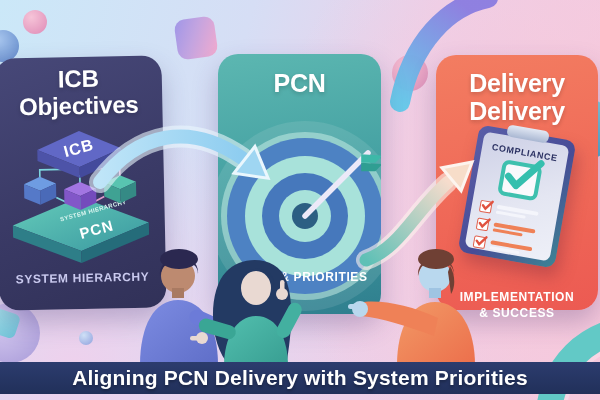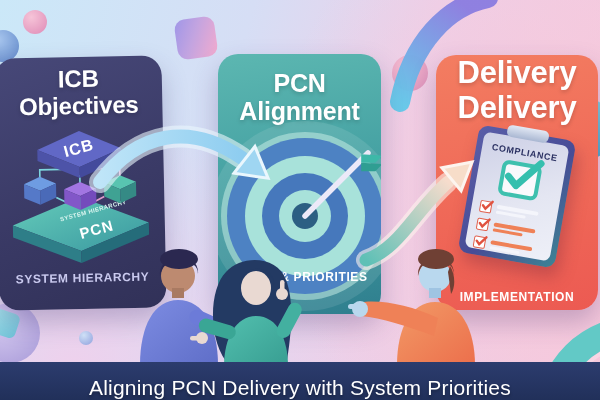--- a/index.html
+++ b/index.html
@@ -15,21 +15,21 @@
   .panel-icb{left:-3px;top:57px;width:167px;height:252px;transform:rotate(-1.2deg);
     background:linear-gradient(160deg,#474878 0%,#3a3a66 55%,#313158 100%);}
   .panel-pcn{left:218px;top:54px;width:163px;height:260px;
     background:linear-gradient(170deg,#5cb7b1 0%,#419da0 55%,#2f7e8e 100%);}
   .panel-delivery{left:436px;top:55px;width:162px;height:255px;
     background:linear-gradient(168deg,#f37d61 0%,#ef6757 60%,#ec5a52 100%);}
   .ptitle{margin:0;text-align:center;color:#fff;font-weight:bold;line-height:1.12;
     letter-spacing:-0.2px;text-shadow:0 2px 4px rgba(0,0,0,0.18);}
   .panel-icb .ptitle{padding-top:9px;font-size:24px;}
   .panel-pcn .ptitle{padding-top:15px;font-size:25px;}
-  .panel-delivery .ptitle{padding-top:1px;font-size:31px;}
+  .panel-delivery .ptitle{padding-top:14px;font-size:25px;}
   .ptitle span{display:block;}
   .caption{position:absolute;width:100%;text-align:center;color:#fff;font-weight:bold;
     font-size:12px;letter-spacing:0.6px;}
   .panel-icb .caption{top:214px;color:#c9c9ee;}
   .panel-pcn .caption{top:216px;}
   .panel-delivery .caption{top:234px;line-height:1.35;}
   .caption span{display:block;}
   
   .target-svg{position:absolute;left:0;top:0;width:163px;height:260px;}
   
@@ -52,23 +52,23 @@
   .row{display:flex;align-items:flex-start;margin-bottom:6px;}
   .mini{width:10px;height:10px;border-radius:2px;background:#fff;border:1.5px solid #e0604e;
     flex:0 0 auto;position:relative;}
   .mini svg{position:absolute;left:0;top:-2px;overflow:visible;}
   .lines{margin-left:5px;}
   .line{height:3.5px;border-radius:2px;margin-top:2px;}
   .l-light{background:#f4f5fb;}
   .l-orange{background:#ef8157;}
   .w1{width:42px;}.w2{width:30px;}
   
-  .banner{position:absolute;left:0;top:362px;width:600px;height:38px;z-index:30;
-    background:linear-gradient(#2c3c6e,#21305a);display:flex;align-items:flex-end;justify-content:center;
-    color:#fff;font-size:21px;font-weight:normal;letter-spacing:0.2px;
+  .banner{position:absolute;left:0;top:362px;width:600px;height:32px;z-index:30;
+    background:linear-gradient(#2c3c6e,#21305a);display:flex;align-items:center;justify-content:center;
+    color:#fff;font-size:21px;font-weight:bold;letter-spacing:0.2px;
     text-shadow:0 2px 3px rgba(0,0,0,0.3);}
   
   .ball{position:absolute;border-radius:50%;z-index:1;}
   .ball-pink-tl{left:23px;top:10px;width:24px;height:24px;
     background:radial-gradient(circle at 35% 30%,#f6c4d8,#de8ab6);}
   .ball-blue-l{left:-13px;top:30px;width:32px;height:32px;
     background:radial-gradient(circle at 35% 30%,#a8c6ee,#5f87c8);}
   .cube-purple{position:absolute;left:176px;top:18px;width:40px;height:40px;border-radius:10px;
     transform:rotate(-8deg);z-index:1;
     background:linear-gradient(115deg,#9f96e8 0%,#c3a4e0 45%,#f3abce 100%);}
@@ -160,21 +160,20 @@
       <polygon points="36,32 78,50 78,61 36,43" fill="#4d53a8"></polygon>
       <polygon points="78,50 120,32 120,43 78,61" fill="#434a9c"></polygon>
       <text x="64" y="40" font-size="16" font-weight="bold" fill="#ffffff" letter-spacing="1" transform="rotate(-14 64 40)">ICB</text>
     </svg>
     <div class="caption">SYSTEM HIERARCHY</div>
   </div>
 
   <div class="panel panel-pcn">
     <h2 class="ptitle">
       <span>PCN</span>
-      <span>Alignment</span>
     </h2>
     <svg class="target-svg" viewBox="0 0 163 260">
       <circle cx="87" cy="162" r="95" fill="rgba(255,255,255,0.10)"></circle>
       <circle cx="87" cy="162" r="84" fill="#c3ebe4" opacity="0.55"></circle>
       <circle cx="87" cy="162" r="78" fill="#4d82c3"></circle>
       <circle cx="87" cy="162" r="60" fill="#a8e2da"></circle>
       <circle cx="87" cy="162" r="43" fill="#4678bc"></circle>
       <circle cx="87" cy="162" r="26" fill="#a8e2da"></circle>
       <circle cx="87" cy="162" r="13" fill="#2c5f83"></circle>
       <g>
@@ -234,20 +233,21 @@
                 <span class="line l-orange w1" style="display:block"></span>
                 <span class="line l-light w2" style="display:block"></span>
               </span>
           </div>
         </div>
       </div>
       <div class="clip-bar"></div>
     </div>
     <div class="caption">
       <span>IMPLEMENTATION</span>
+      <span>&amp; SUCCESS</span>
     </div>
   </div>
 
   <svg class="arrows-svg" width="600" height="400">
     <defs>
       <linearGradient id="a1g" x1="0" y1="0" x2="1" y2="0">
         <stop offset="0" stop-color="#bfe5f8"></stop>
           <stop offset="1" stop-color="#8ecdf0"></stop>
       </linearGradient>
       <linearGradient id="a2g" x1="0" y1="1" x2="1" y2="0">

